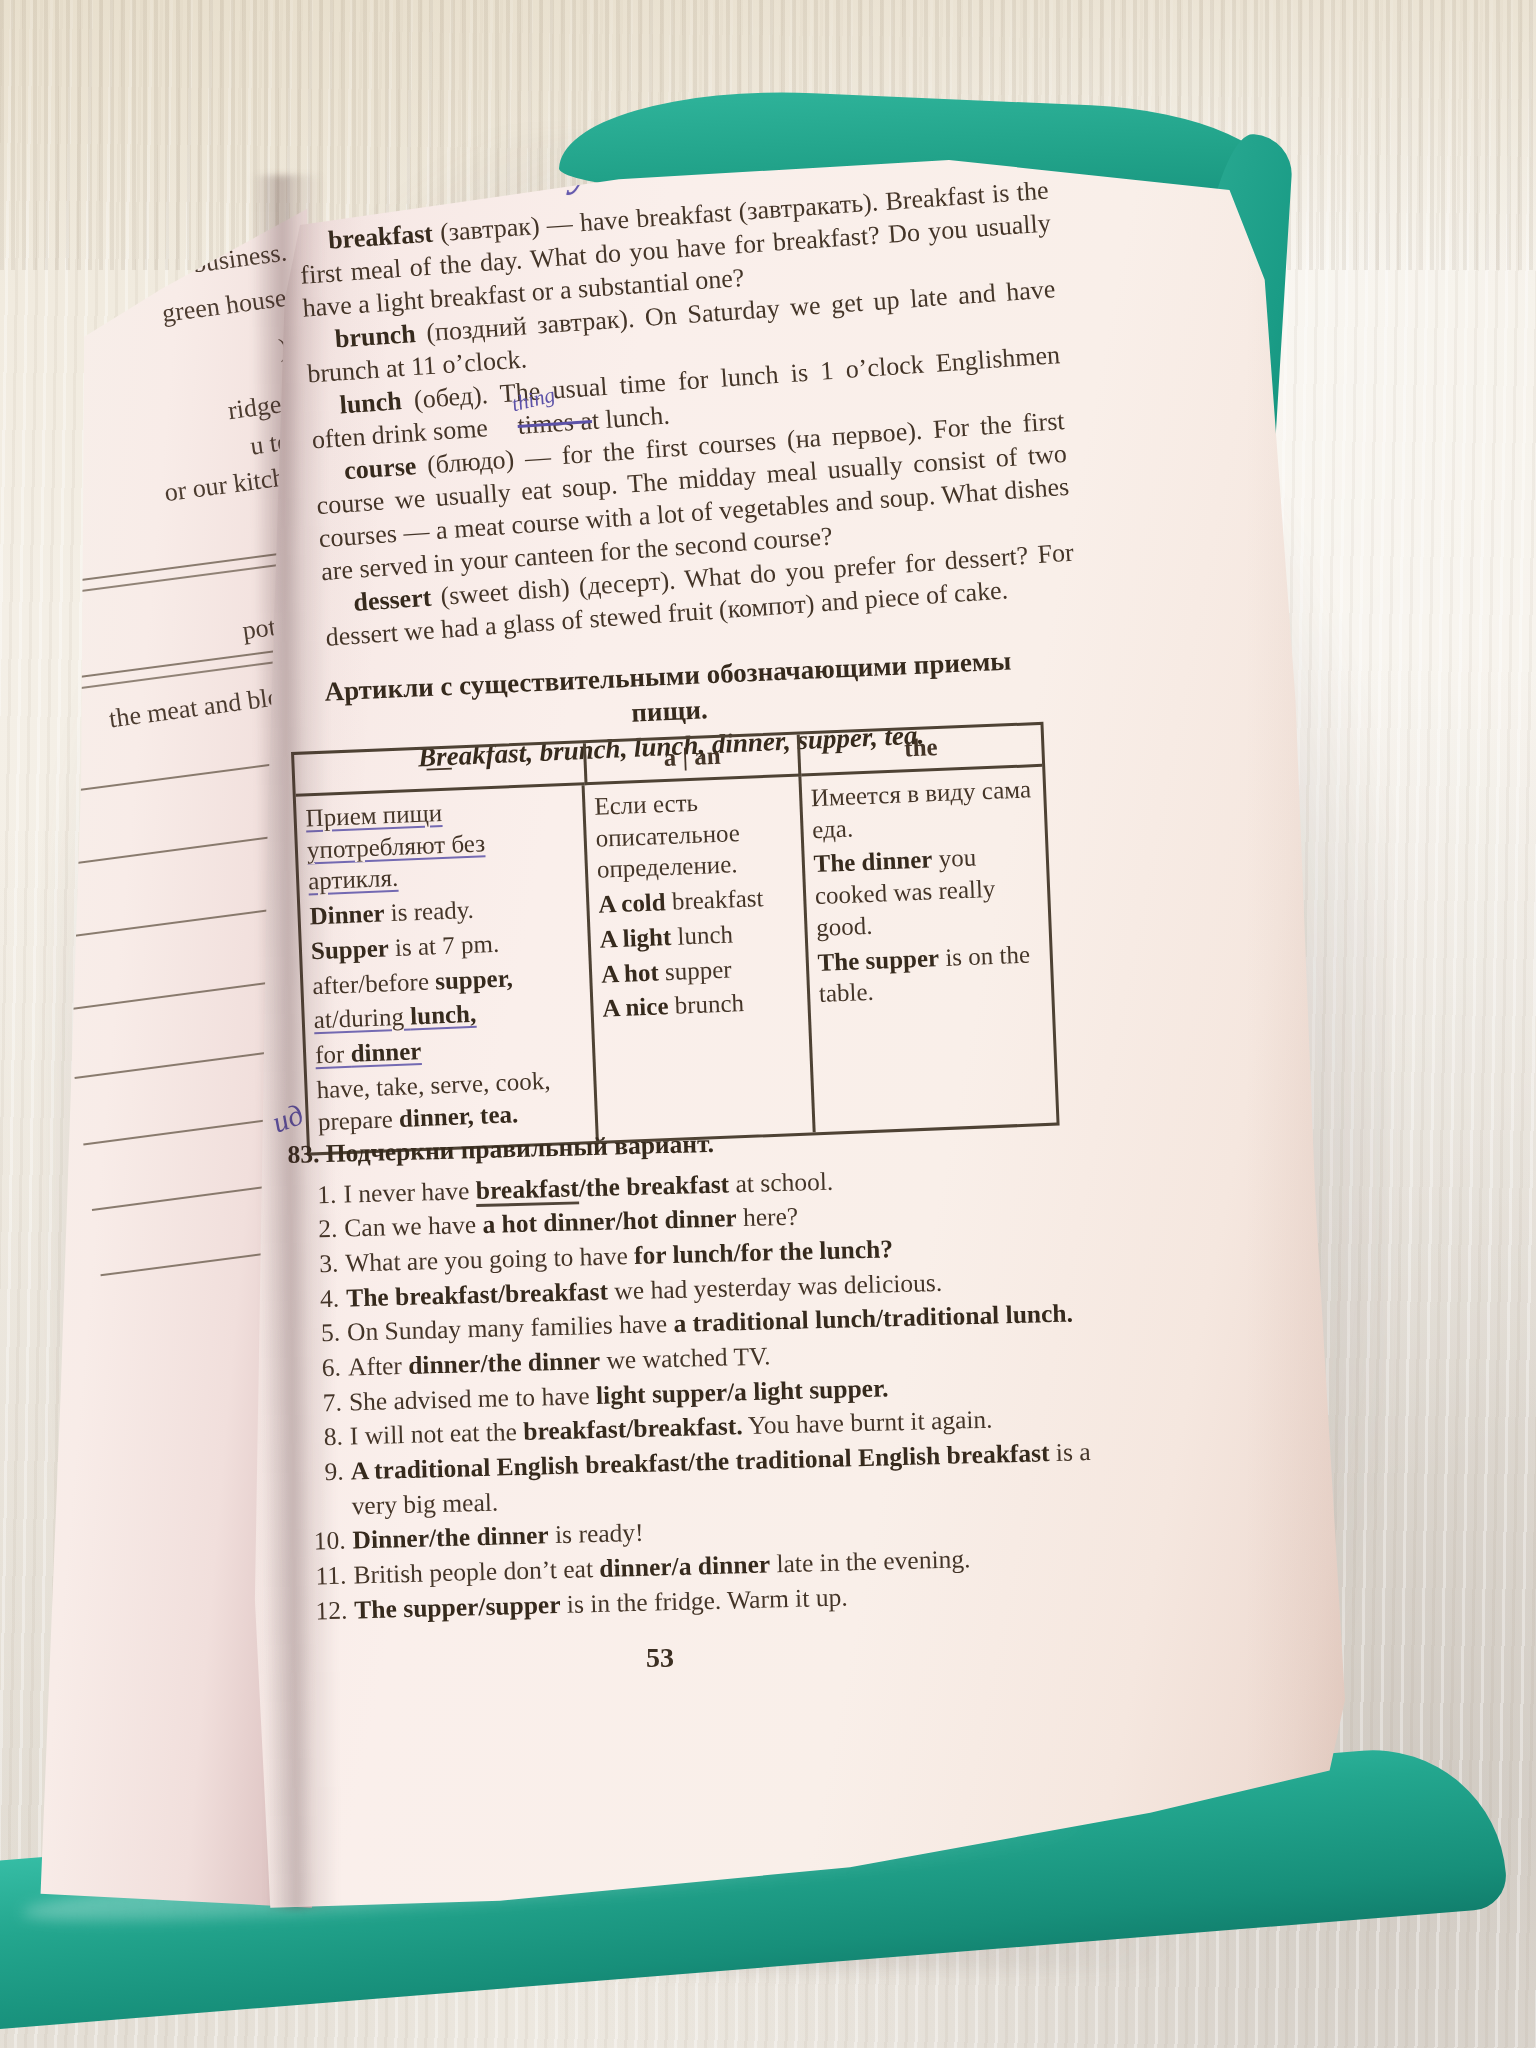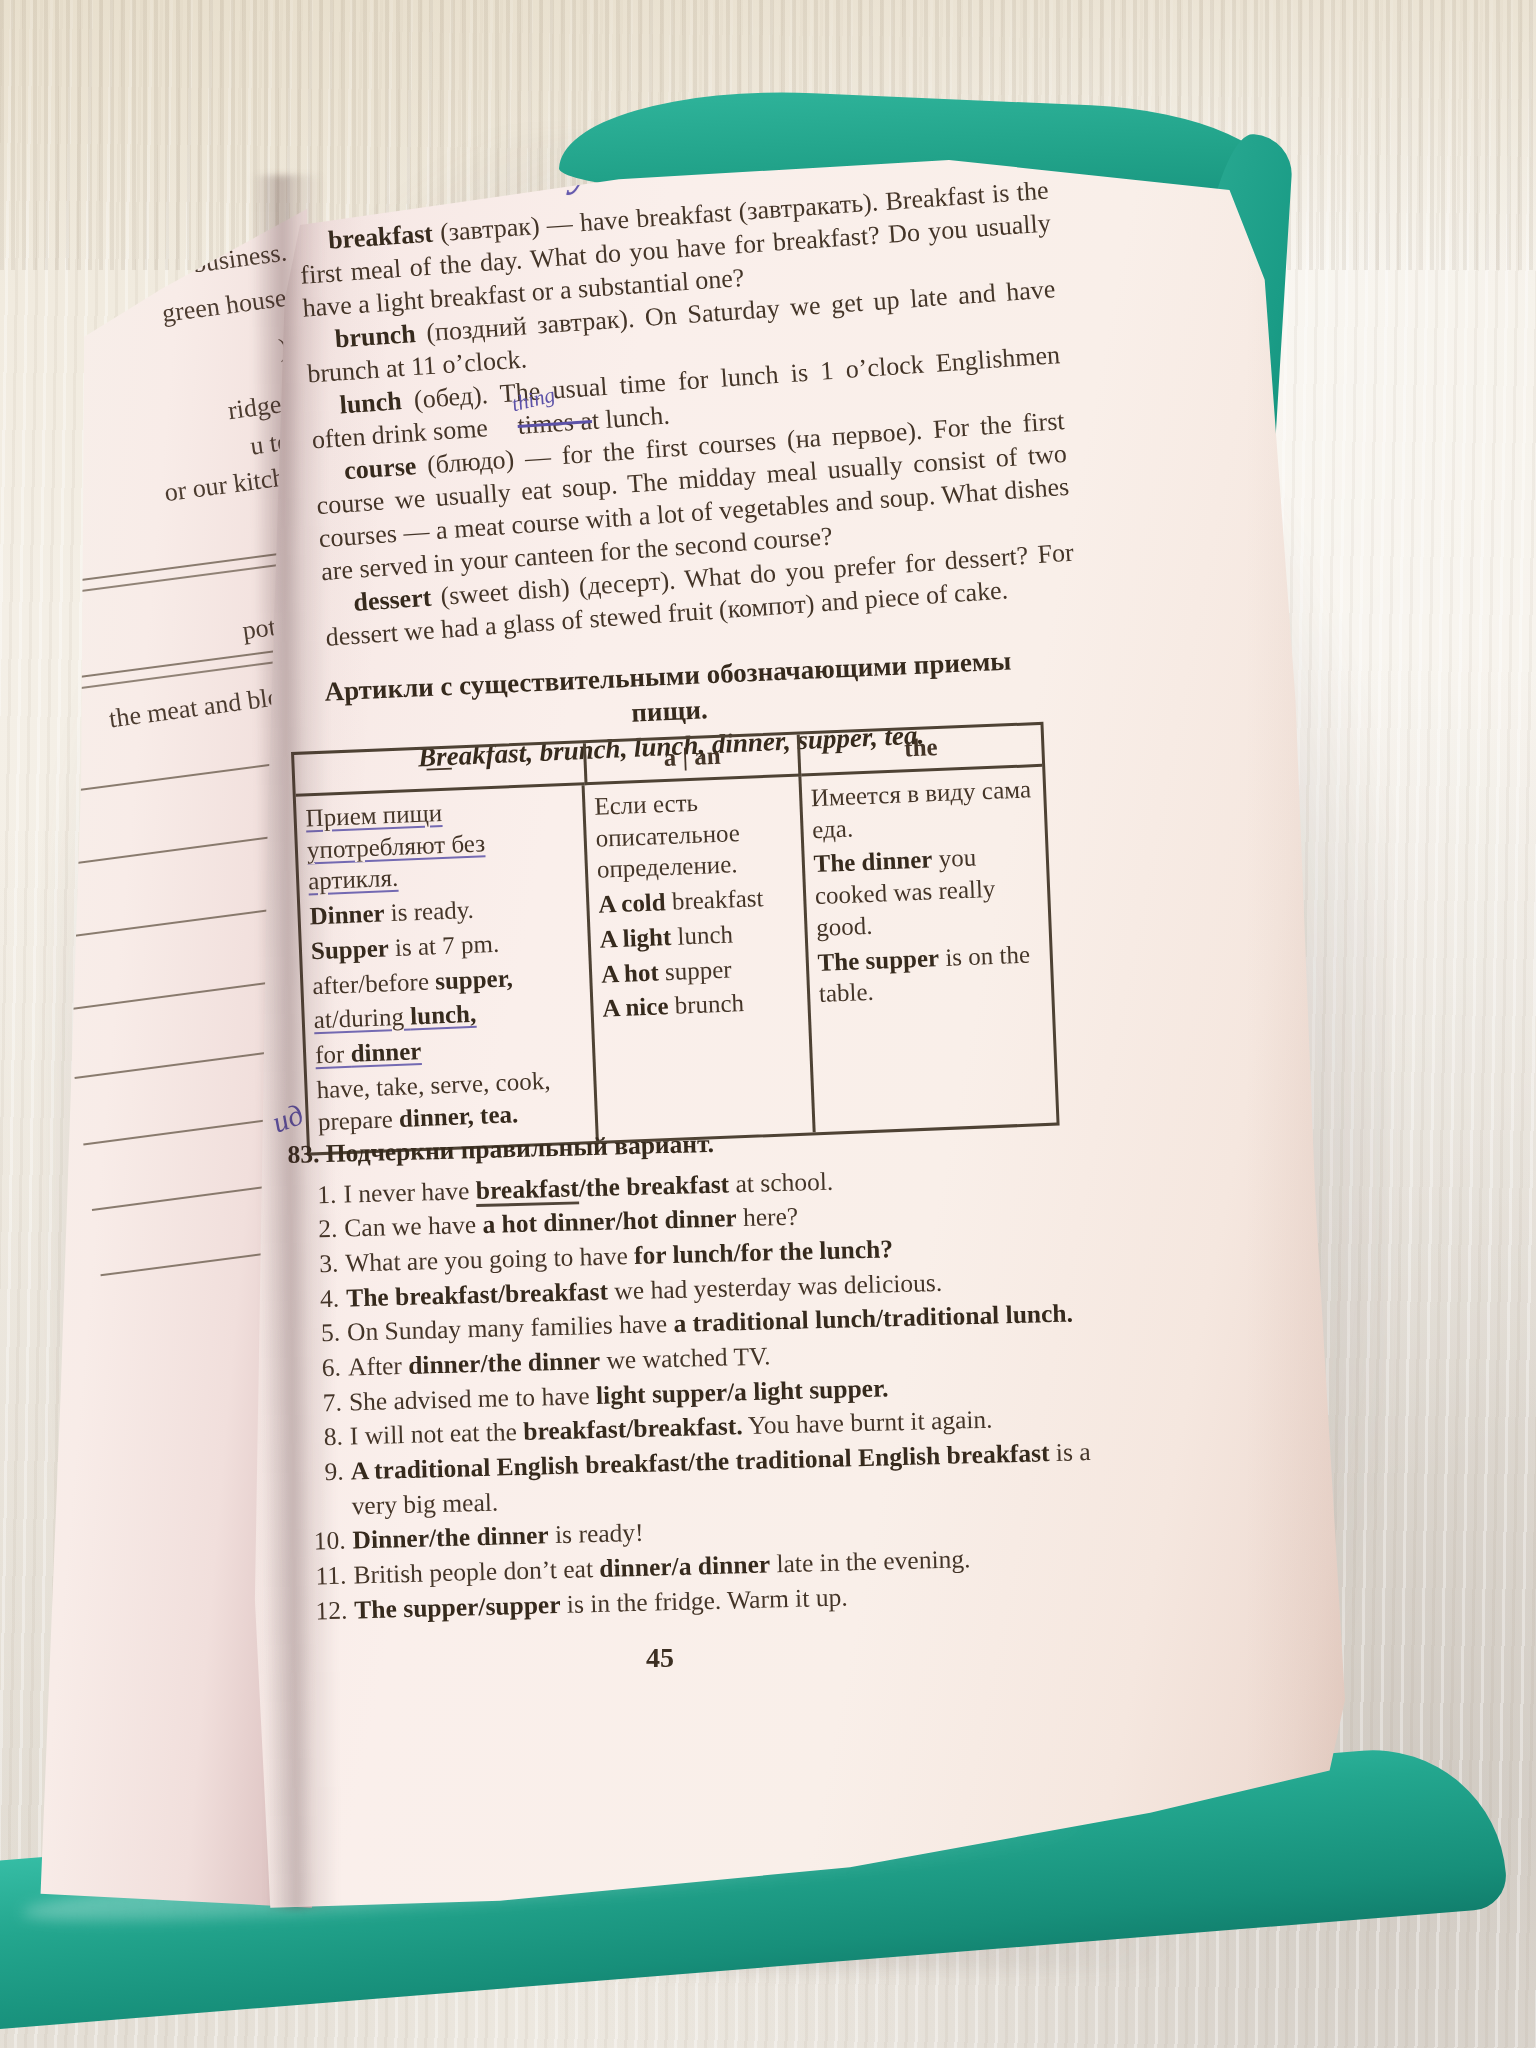--- a/index.html
+++ b/index.html
@@ -238,17 +238,17 @@
       <div class="xitem">
         <span class="xnum">11.</span>
         <span class="xbody"><span>British people don’t eat </span><span class="b">dinner/a dinner</span><span> late in the evening.</span></span>
       </div>
       <div class="xitem">
         <span class="xnum">12.</span>
         <span class="xbody"><span class="b">The supper/supper</span><span> is in the fridge. Warm it up.</span></span>
       </div>
     </div>
 
-    <div class="pnum">45</div>
+    <div class="pnum">53</div>
   </div>
 
   <div class="spine-shadow"></div>
 </div>
 
 </body></html>

